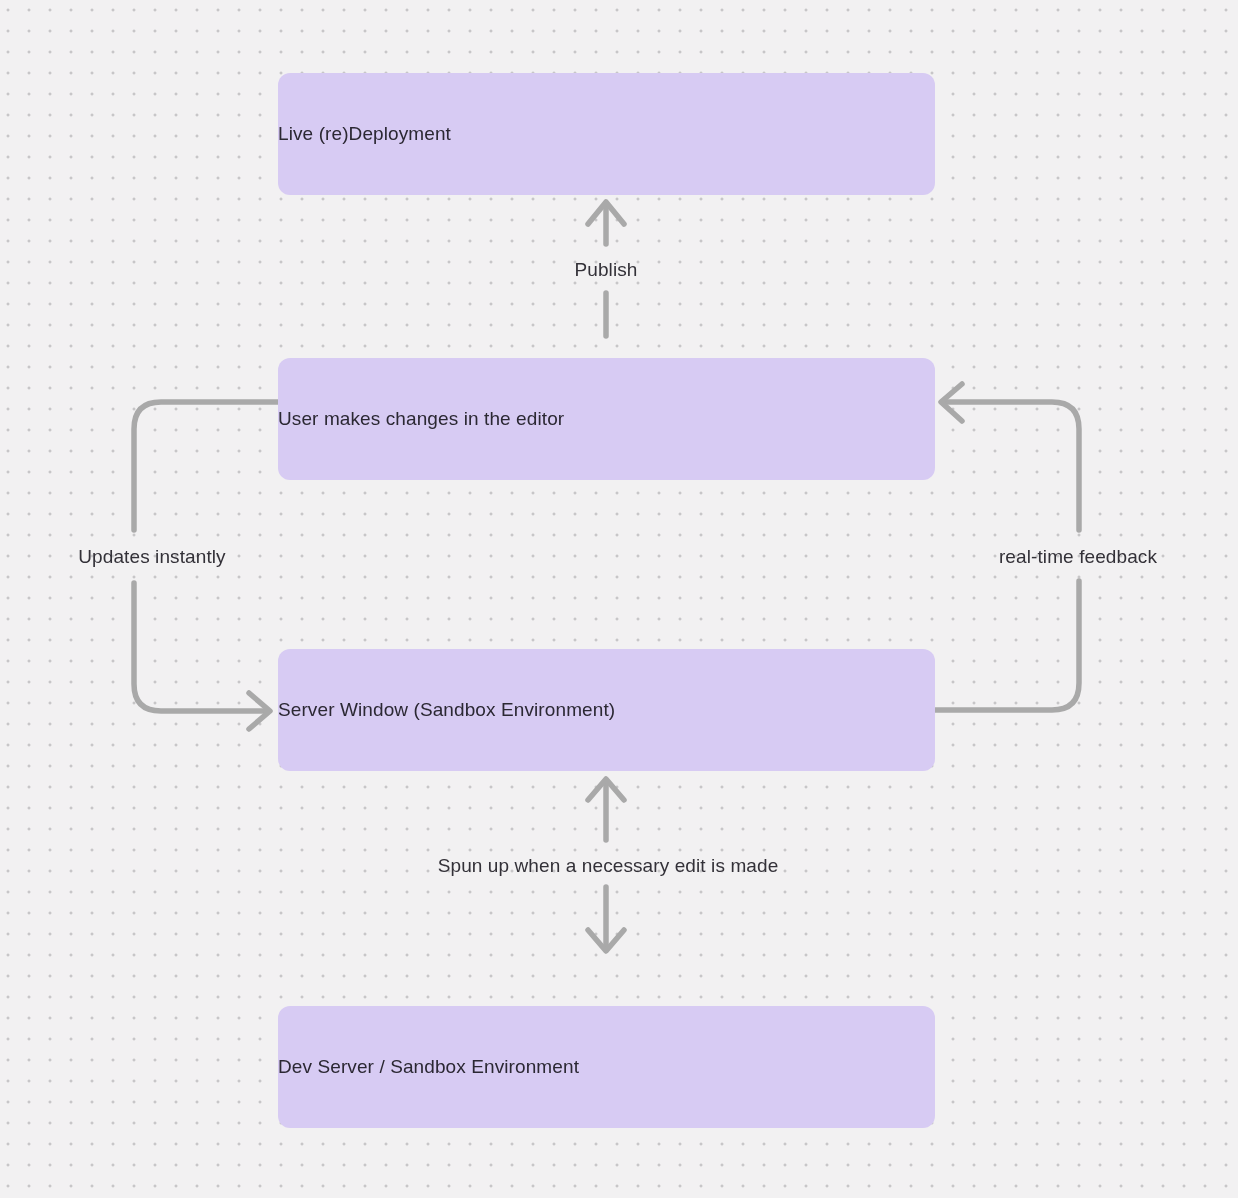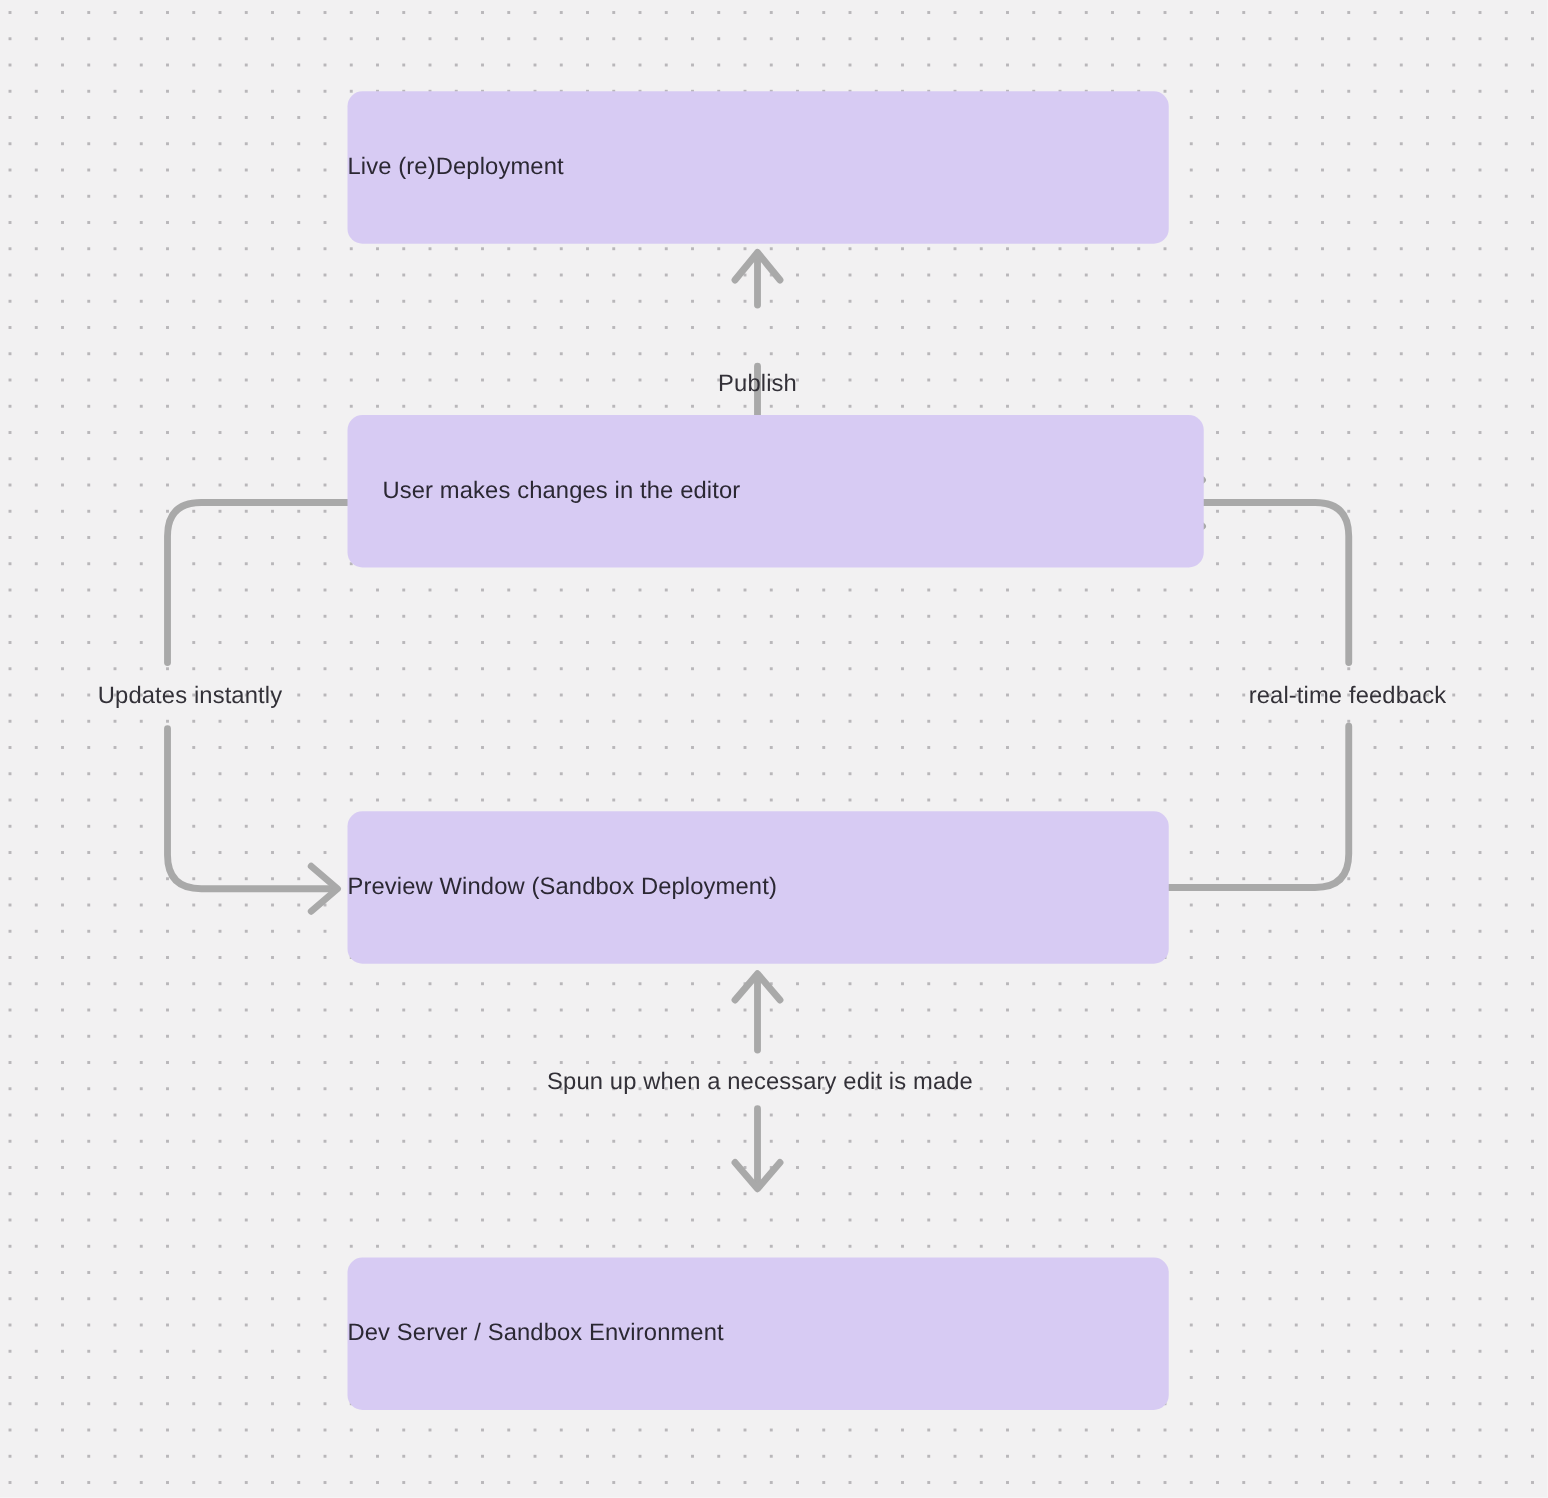--- a/index.html
+++ b/index.html
@@ -42,33 +42,33 @@
     display: flex;
     align-items: center;
     justify-content: flex-start;
     text-align: center;
     color: var(--node-text, #2b2833);
     font-size: 19px;
     font-weight: 500;
     letter-spacing: 0.1px;
   }
   .node-0 { top: 73px; }
-  .node-1 { top: 332px; padding-left: 28px; }
+  .node-1 { top: 358px; }
   .node-2 { top: 649px; }
   .node-3 { top: 958px; margin-top: 48px; }
   .edge-label {
     position: absolute;
     transform: translate(-50%, -50%);
     white-space: nowrap;
     color: var(--label-text, #333138);
     font-size: 19px;
     font-weight: 500;
     letter-spacing: 0.1px;
   }
-  .el-publish  { left: 606px;  top: 270px; margin-top: 38px; }
+  .el-publish  { left: 606px;  top: 270px; }
   .el-updates  { left: 132px;  top: 557px; margin-left: 20px; }
   .el-realtime { left: 1078px; top: 557px; }
   .el-spunup   { left: 608px;  top: 866px; }
 </style>
 </head>
 <body>
 
 <div class="canvas">
 
   <svg class="edges" viewBox="0 0 1238 1198" aria-hidden="true">
@@ -103,21 +103,21 @@
 
   <div class="node node-0">
     <span>Live (re)Deployment</span>
   </div>
 
   <div class="node node-1">
     <span>User makes changes in the editor</span>
   </div>
 
   <div class="node node-2">
-    <span>Preview Window (Sandbox Deployment)</span>
+    <span>Server Window (Sandbox Environment)</span>
   </div>
 
   <div class="node node-3">
     <span>Dev Server / Sandbox Environment</span>
   </div>
 
   <div class="edge-label el-publish">Publish</div>
   <div class="edge-label el-updates">Updates instantly</div>
   <div class="edge-label el-realtime">real-time feedback</div>
   <div class="edge-label el-spunup">Spun up when a necessary edit is made</div>

